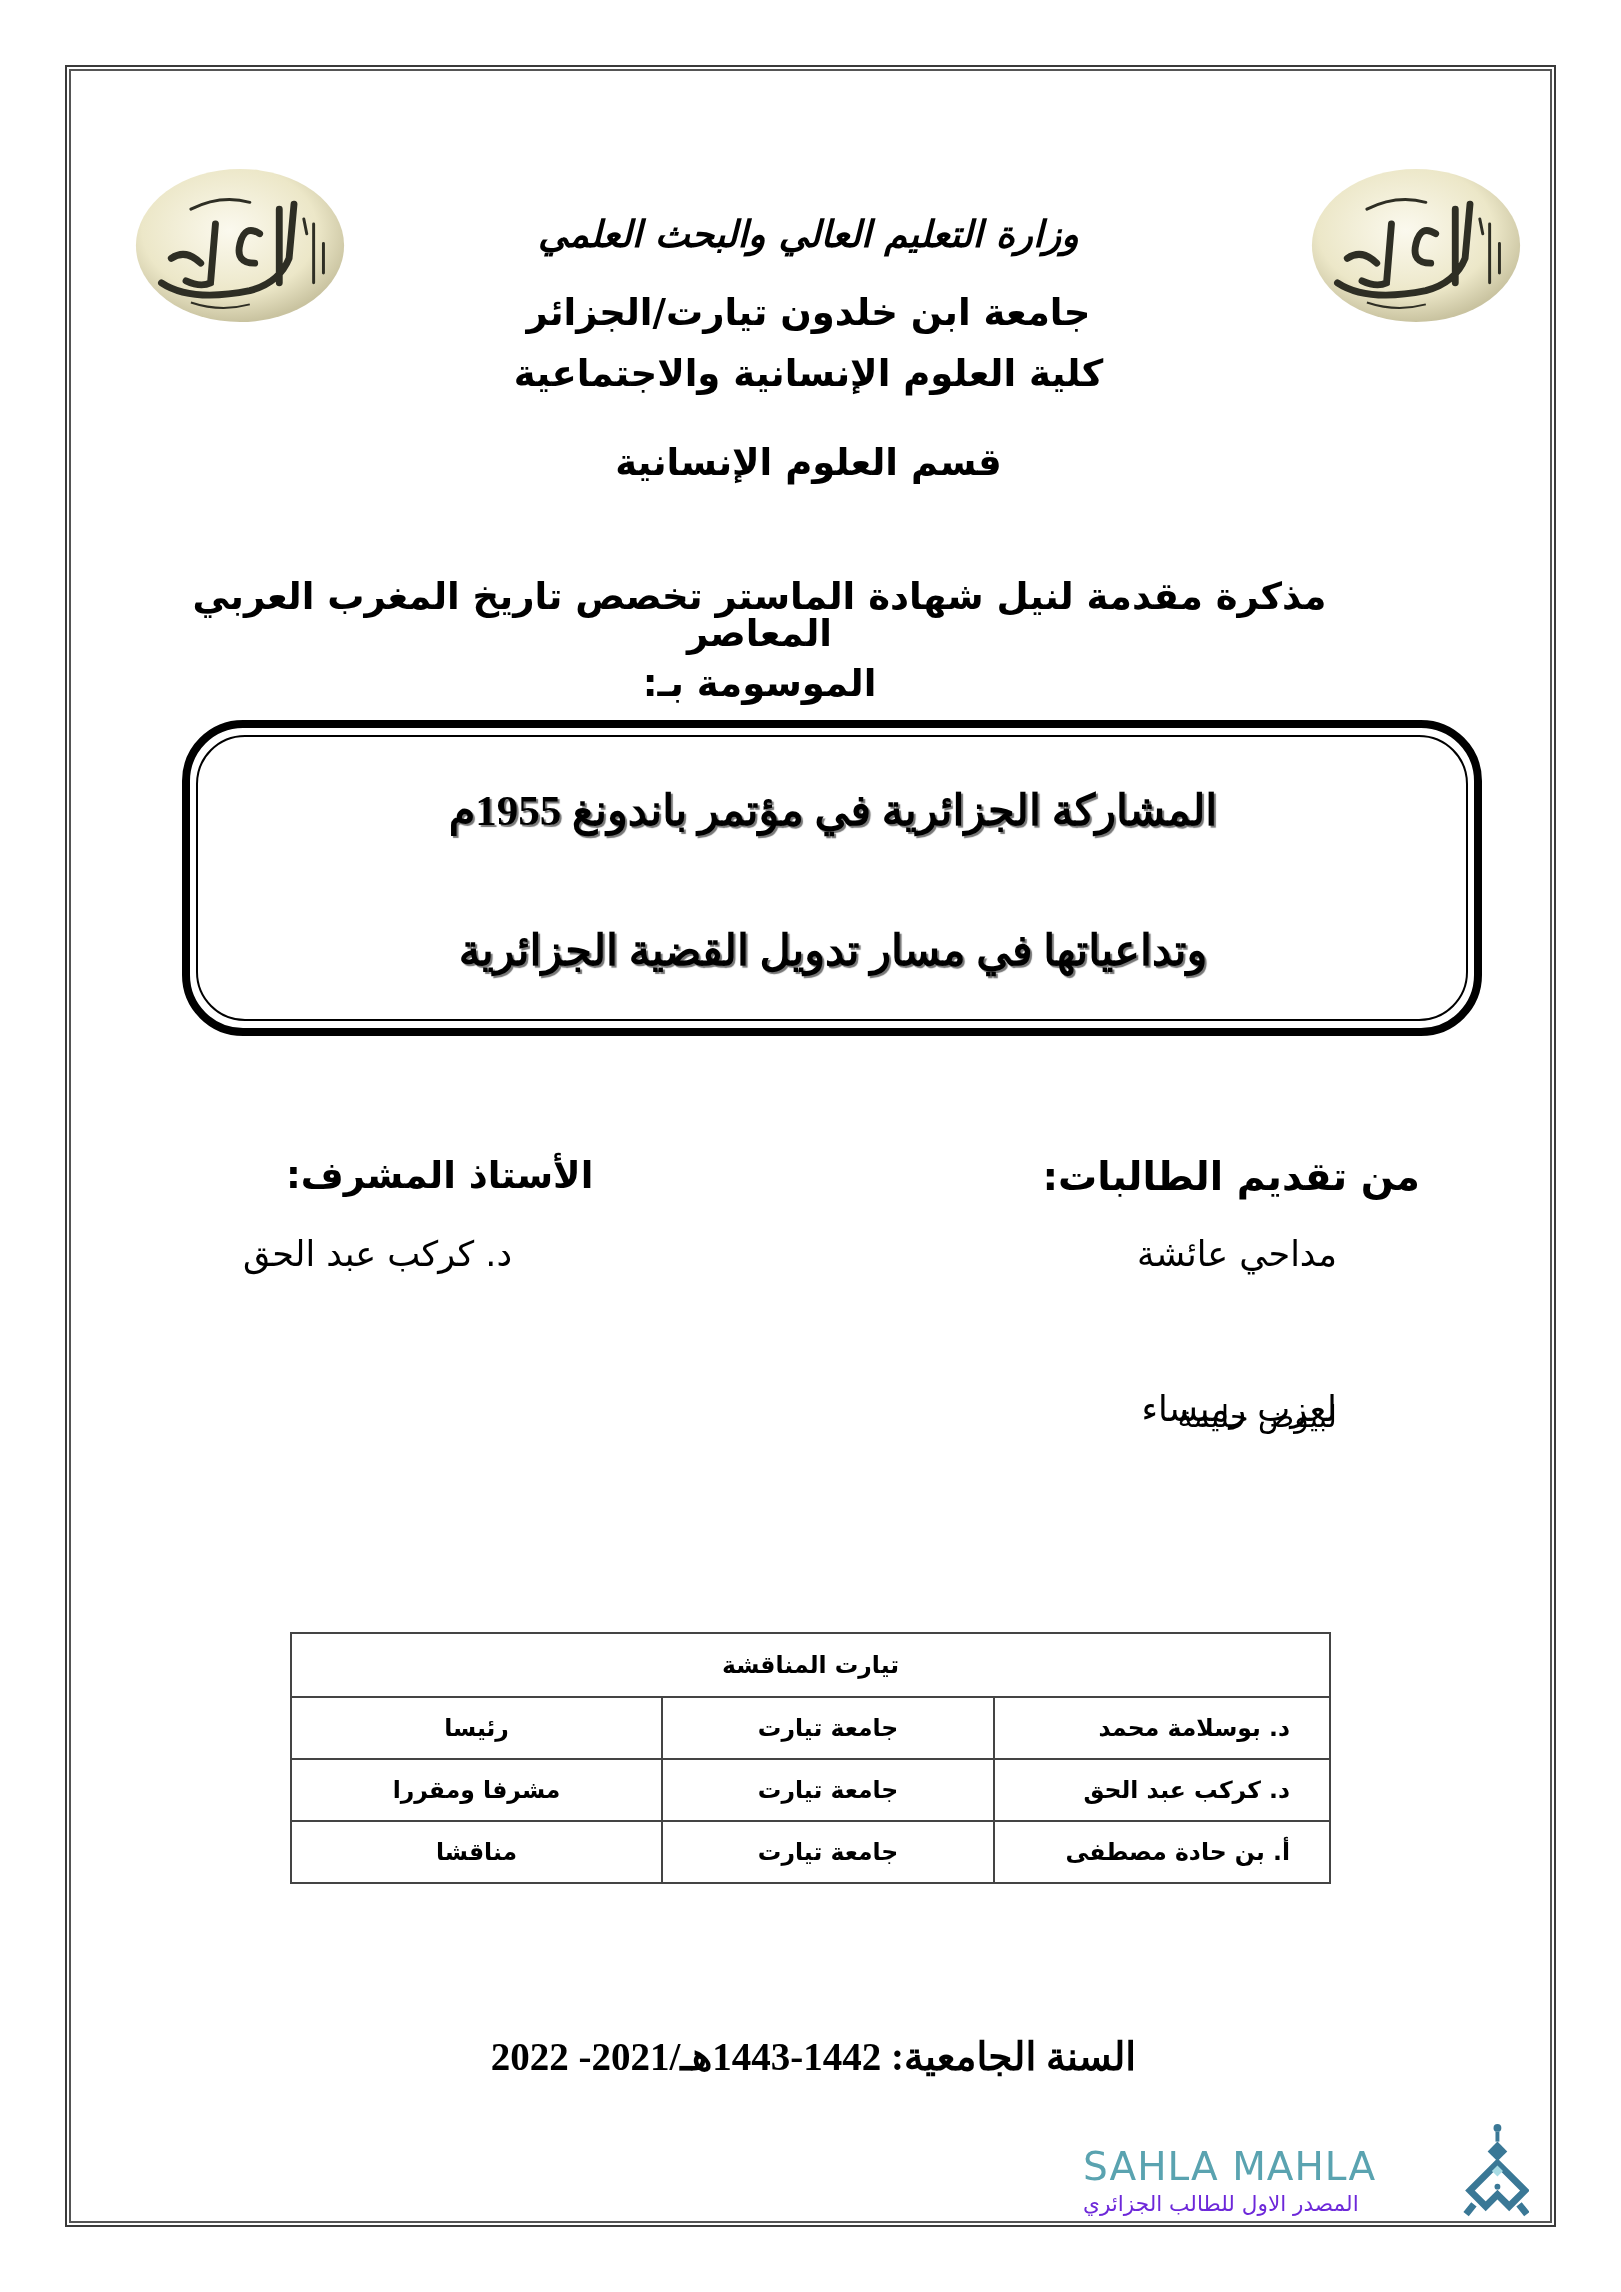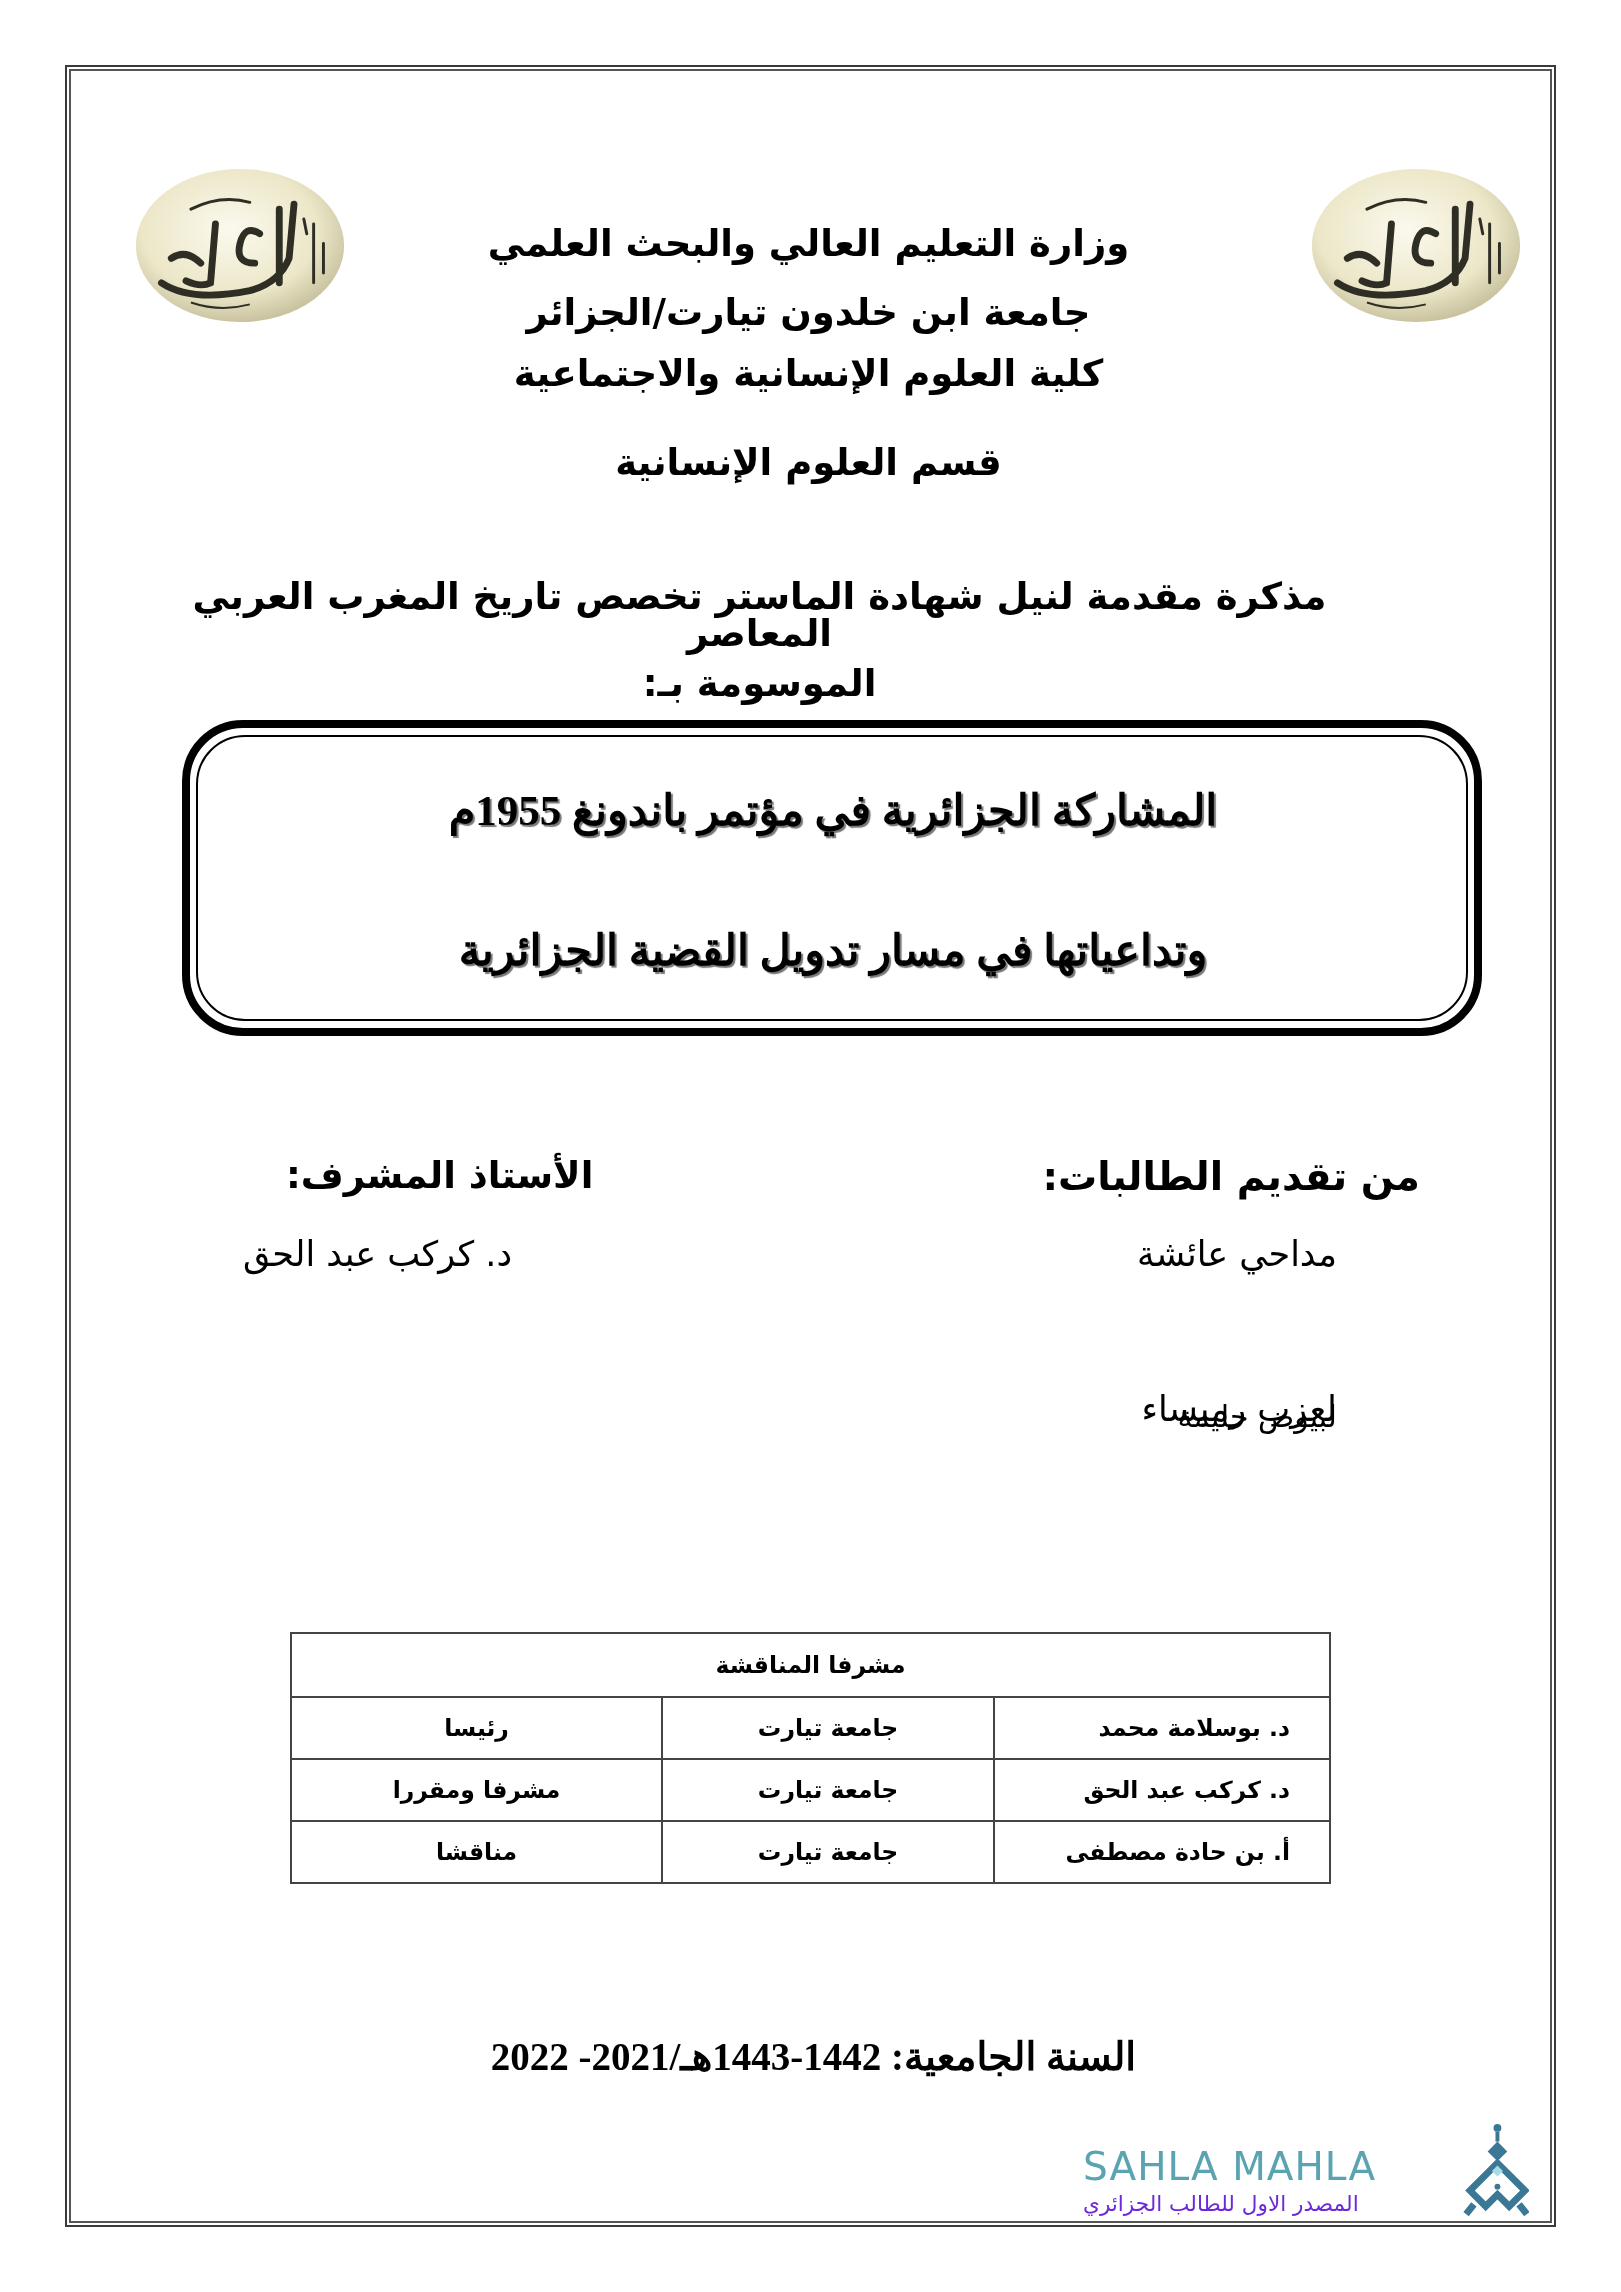--- a/index.html
+++ b/index.html
@@ -33,21 +33,21 @@
 
     
     .header-line {
       position: absolute;
       left: 392px; width: 833px;
       text-align: center;
       font-weight: bold;
       font-size: 37px;
       line-height: 1;
     }
-    .hl-1 { top: 225px; }
+    .hl-1 { top: 216px; font-style: italic; }
     .hl-2 { top: 294px; }
     .hl-3 { top: 355px; }
     .hl-4 { top: 444px; }
 
     .memo-line {
       position: absolute;
       left: 147px; width: 1225px;
       text-align: center;
       font-weight: bold;
       font-size: 37px;
@@ -229,21 +229,21 @@
 <div class="student-name sn-1">مداحي عائشة</div>
 <div class="student-name sn-2">لعزب رميساء</div>
 <div class="student-name sn-3">لبيوض حليمة</div>
 
 <div class="supervisor-label">الأستاذ المشرف:</div>
 <div class="supervisor-name">د. كركب عبد الحق</div>
 
 <table class="committee-table">
   <tbody>
       <tr>
-    <th colspan="3">مشرفا المناقشة</th>
+    <th colspan="3">تيارت المناقشة</th>
   </tr>
   <tr>
     <td class="col-name">د. بوسلامة محمد</td>
     <td class="col-uni">جامعة تيارت</td>
     <td class="col-role">رئيسا</td>
   </tr>
   <tr>
     <td class="col-name">د. كركب عبد الحق</td>
     <td class="col-uni">جامعة تيارت</td>
     <td class="col-role">مشرفا ومقررا</td>

